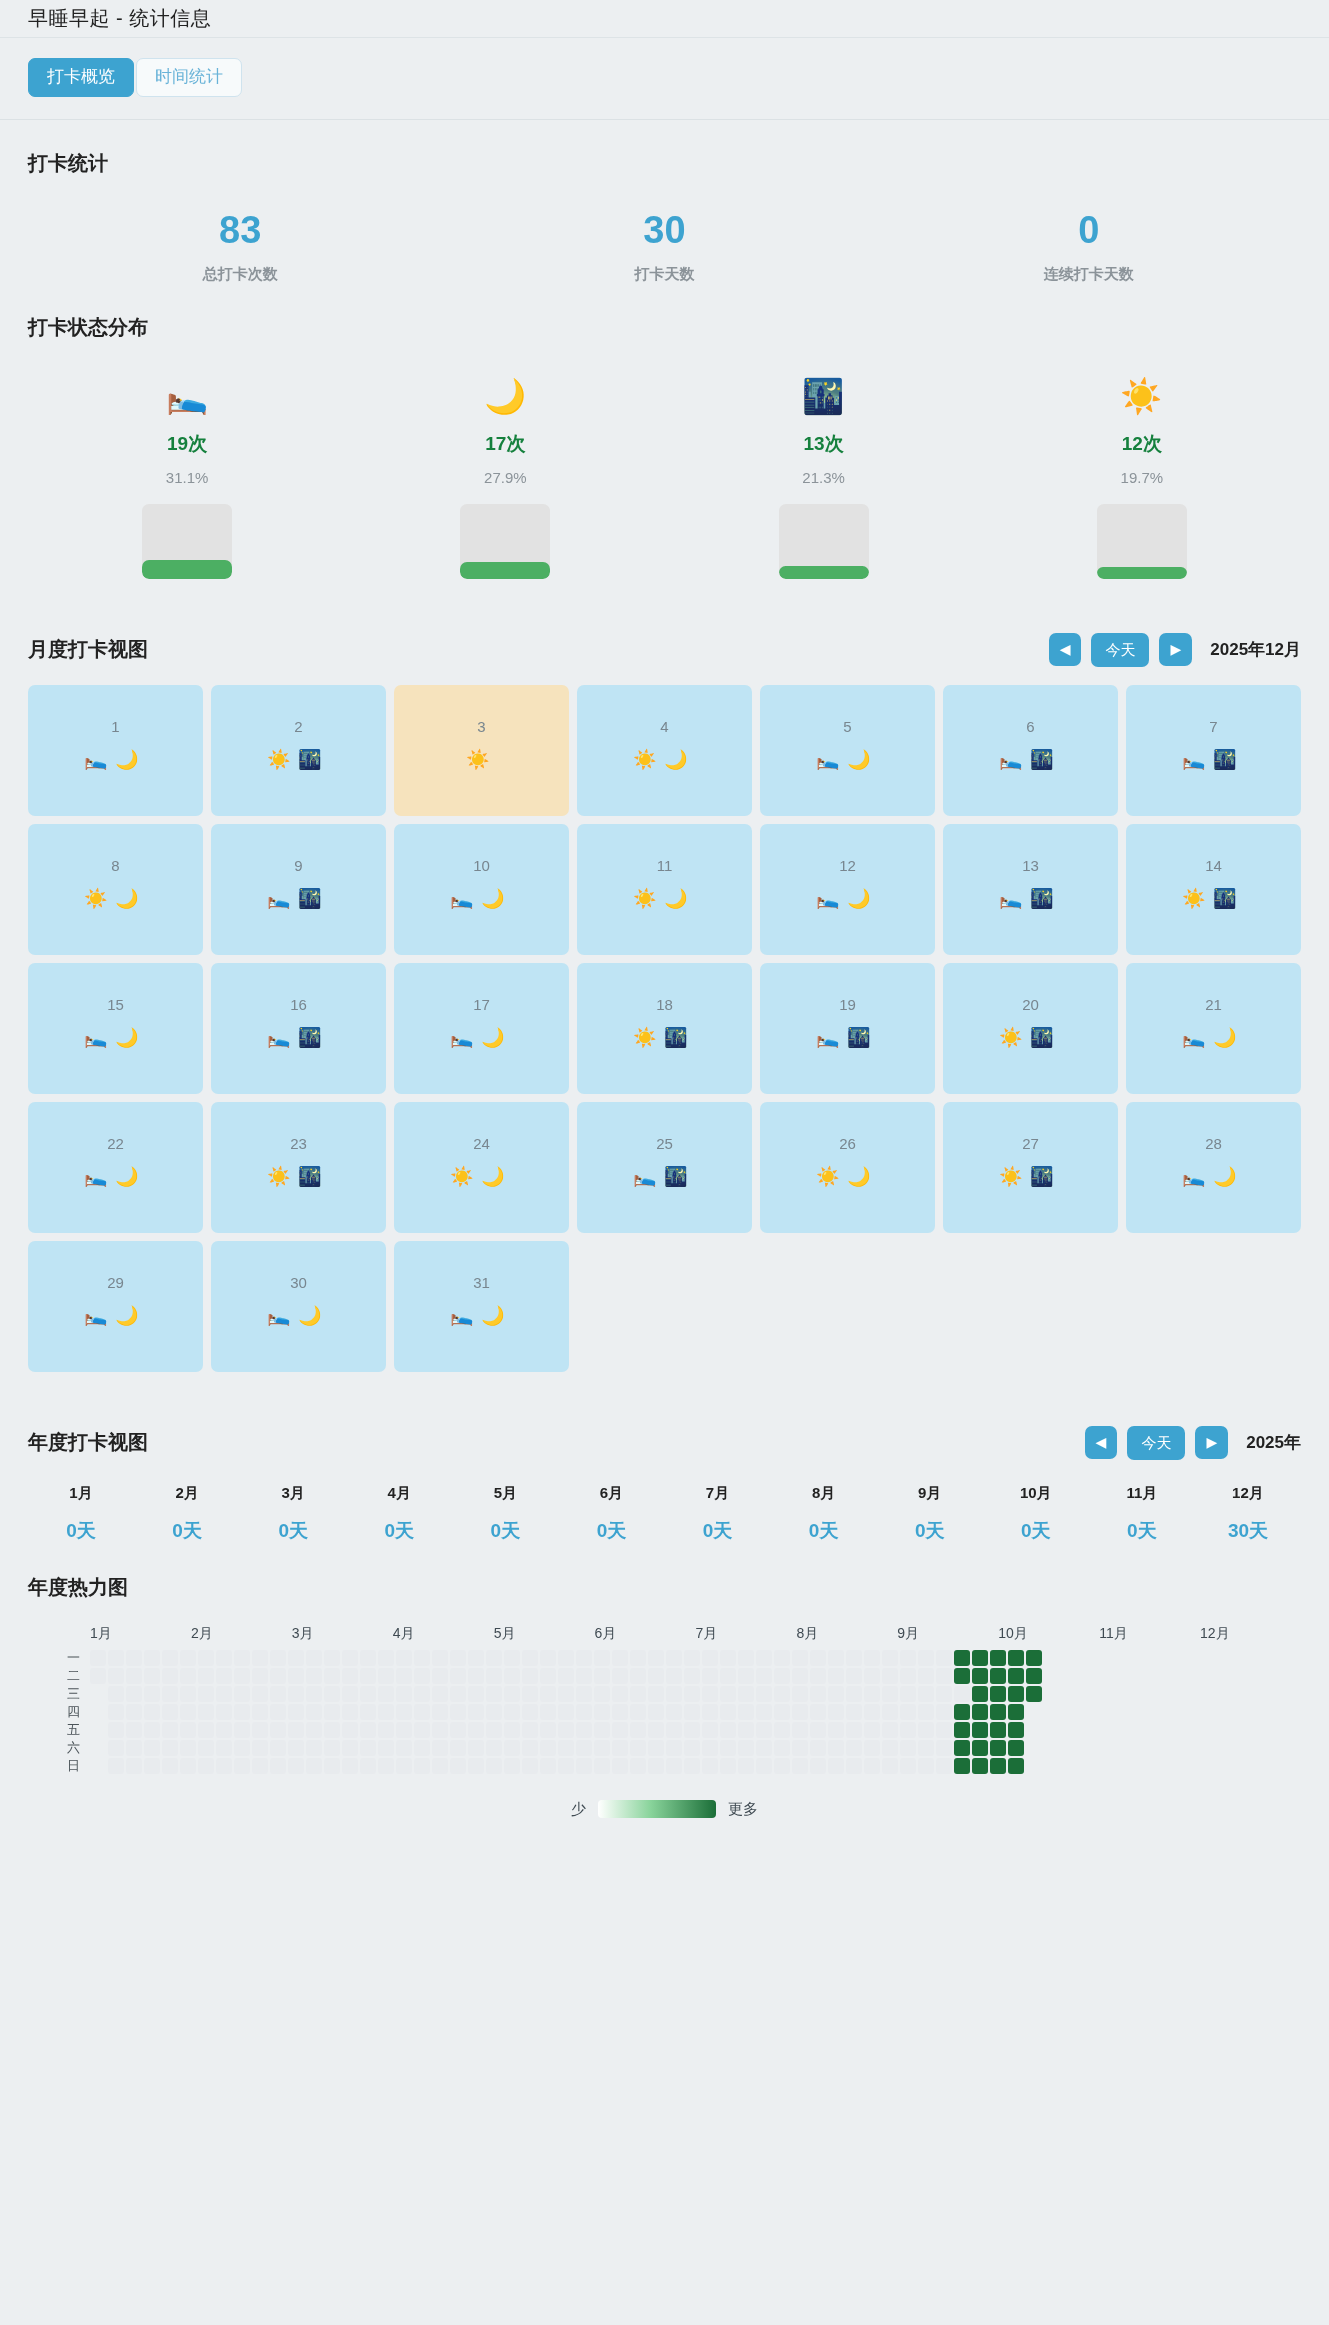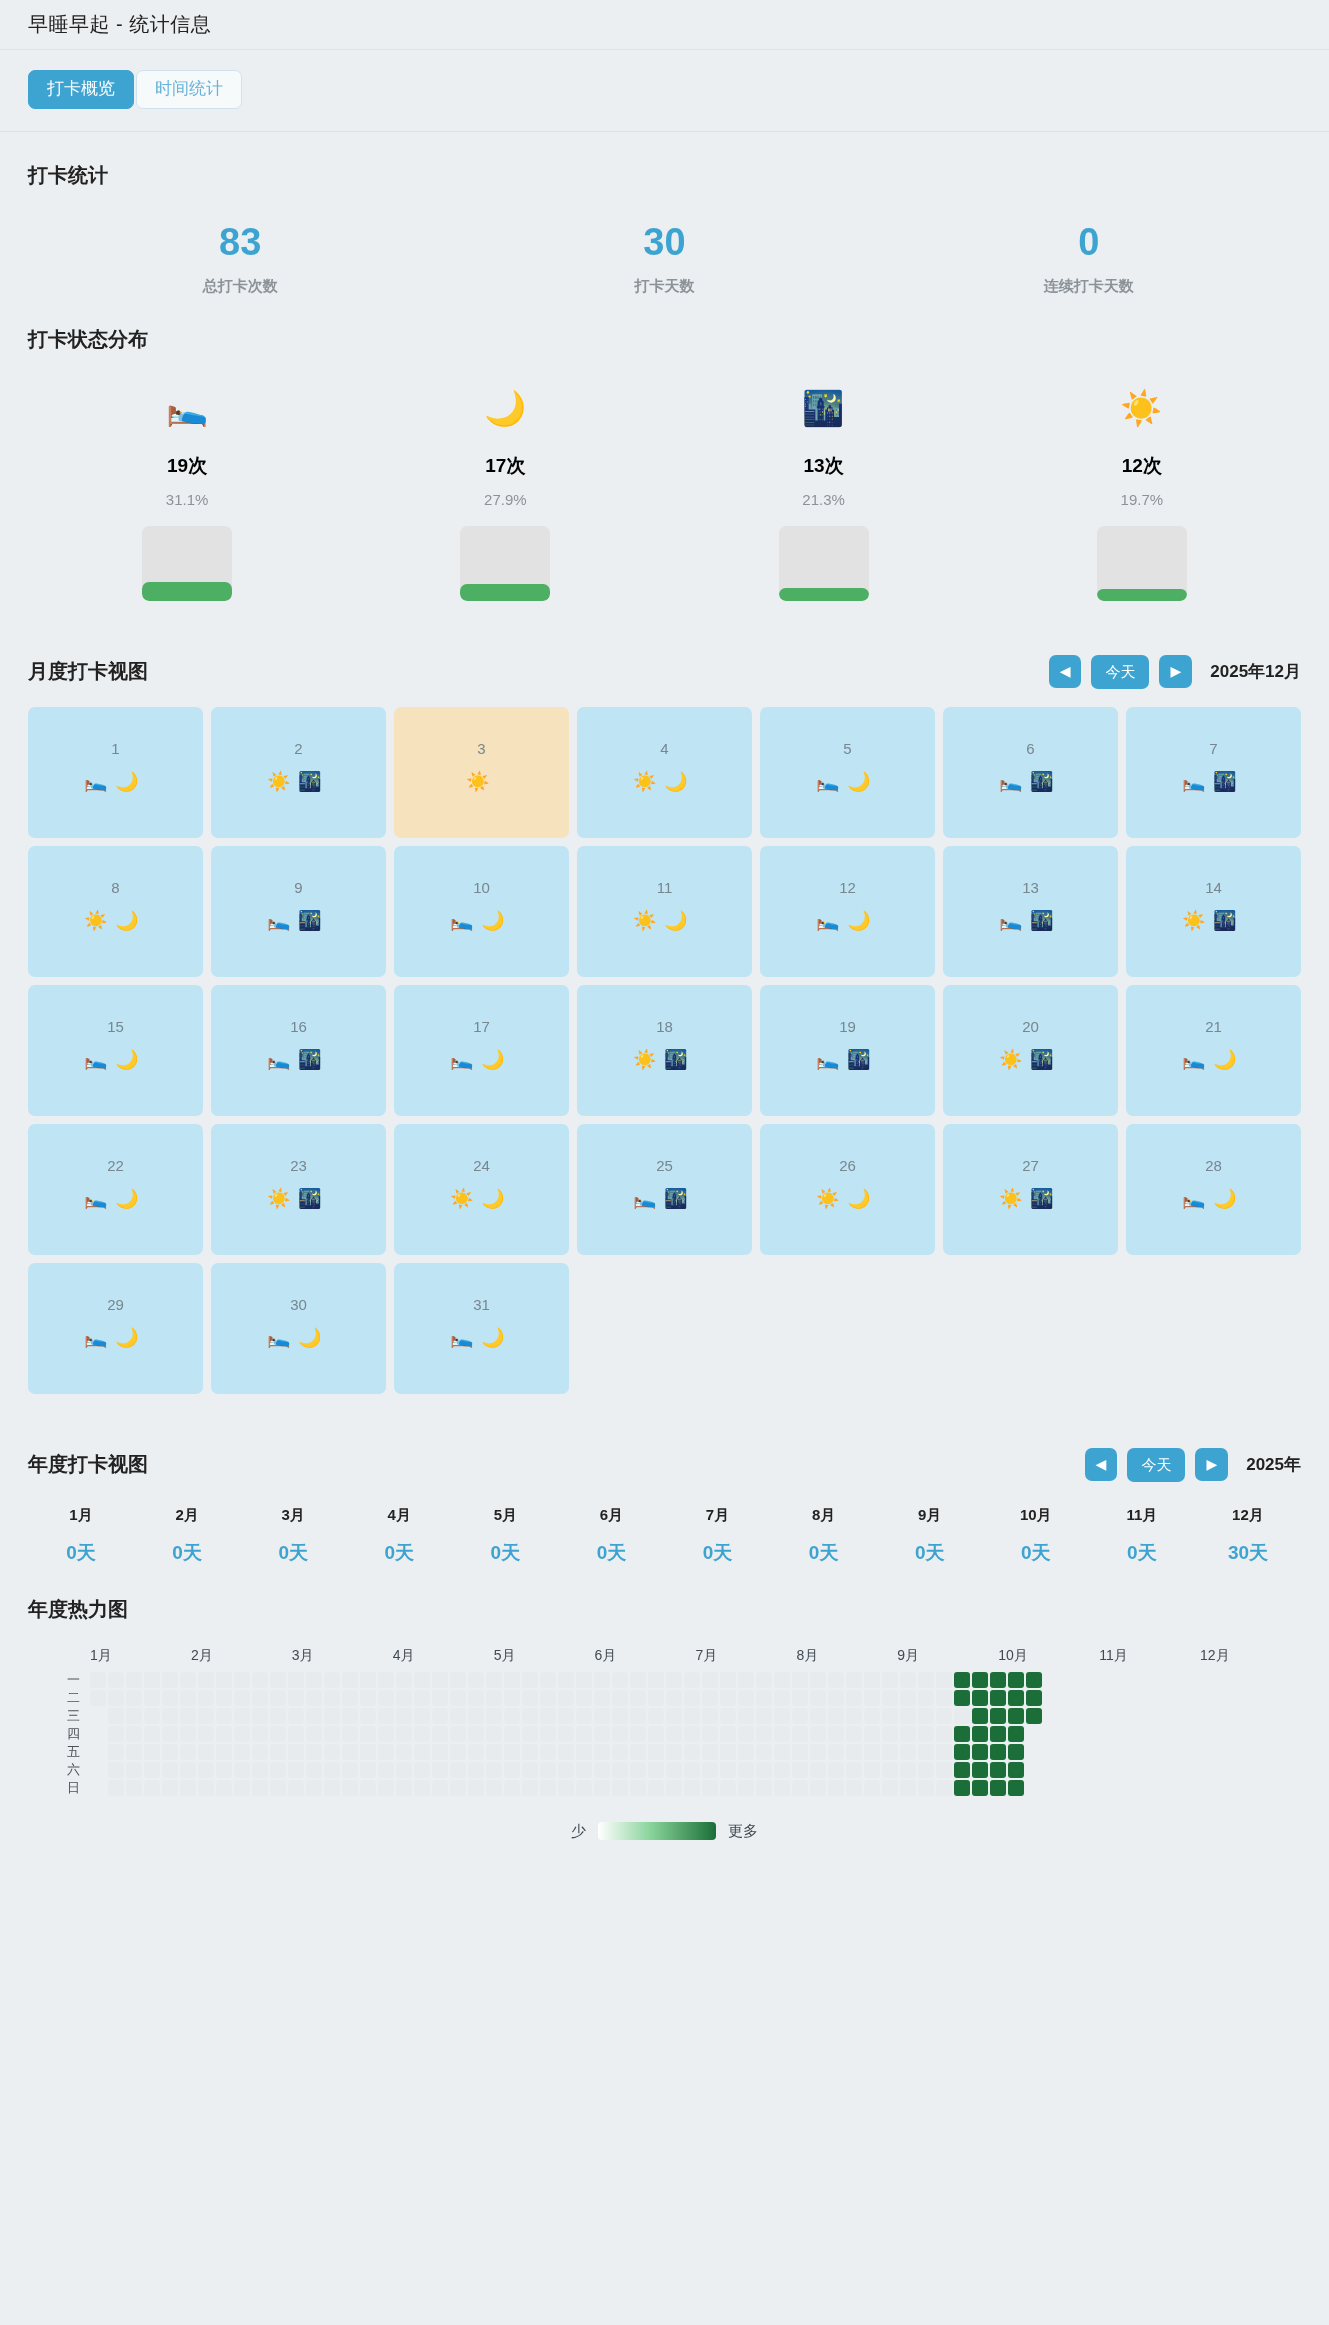--- a/index.html
+++ b/index.html
@@ -6,21 +6,21 @@
   html, body {
     width: 1329px;
     background: #eceff1;
     font-family: "Liberation Sans", "DejaVu Sans", sans-serif;
     color: #2c3e50;
   }
   body { width: 1329px; min-height: 2325px; overflow-x: hidden; }
 
   
   .titlebar {
-    height: 50px;
+    height: 38px;
     display: flex;
     align-items: center;
     padding-left: 28px;
     background: #eceff1;
     border-bottom: 1px solid #dde3e6;
   }
   .titlebar .title { font-size: 20px; font-weight: 400; color: #222; letter-spacing: .5px; }
 
   .tabbar {
     padding: 20px 28px 22px 28px;
@@ -59,21 +59,21 @@
   .stat .label { font-size: 15px; color: #8b9399; margin-top: 16px; font-weight: bold; }
 
   
   .dist-row {
     display: flex;
     margin-top: 34px;
   }
   .dist-col { flex: 1; display: flex; flex-direction: column; align-items: center; }
   .dist-emoji { font-size: 34px; line-height: 1; height: 42px; display: flex; align-items: center;
                 font-family: "DejaVu Sans", sans-serif; }
-  .dist-count { font-size: 19px; font-weight: bold; color: #000000; margin-top: 24px; }
+  .dist-count { font-size: 19px; font-weight: bold; color: #15803d; margin-top: 14px; }
   .dist-pct { font-size: 15px; color: #8b9399; margin-top: 12px; }
   .dist-bar {
     width: 90px;
     height: 75px;
     background: #e2e2e2;
     border-radius: 7px;
     margin-top: 18px;
     position: relative;
     overflow: hidden;
   }

